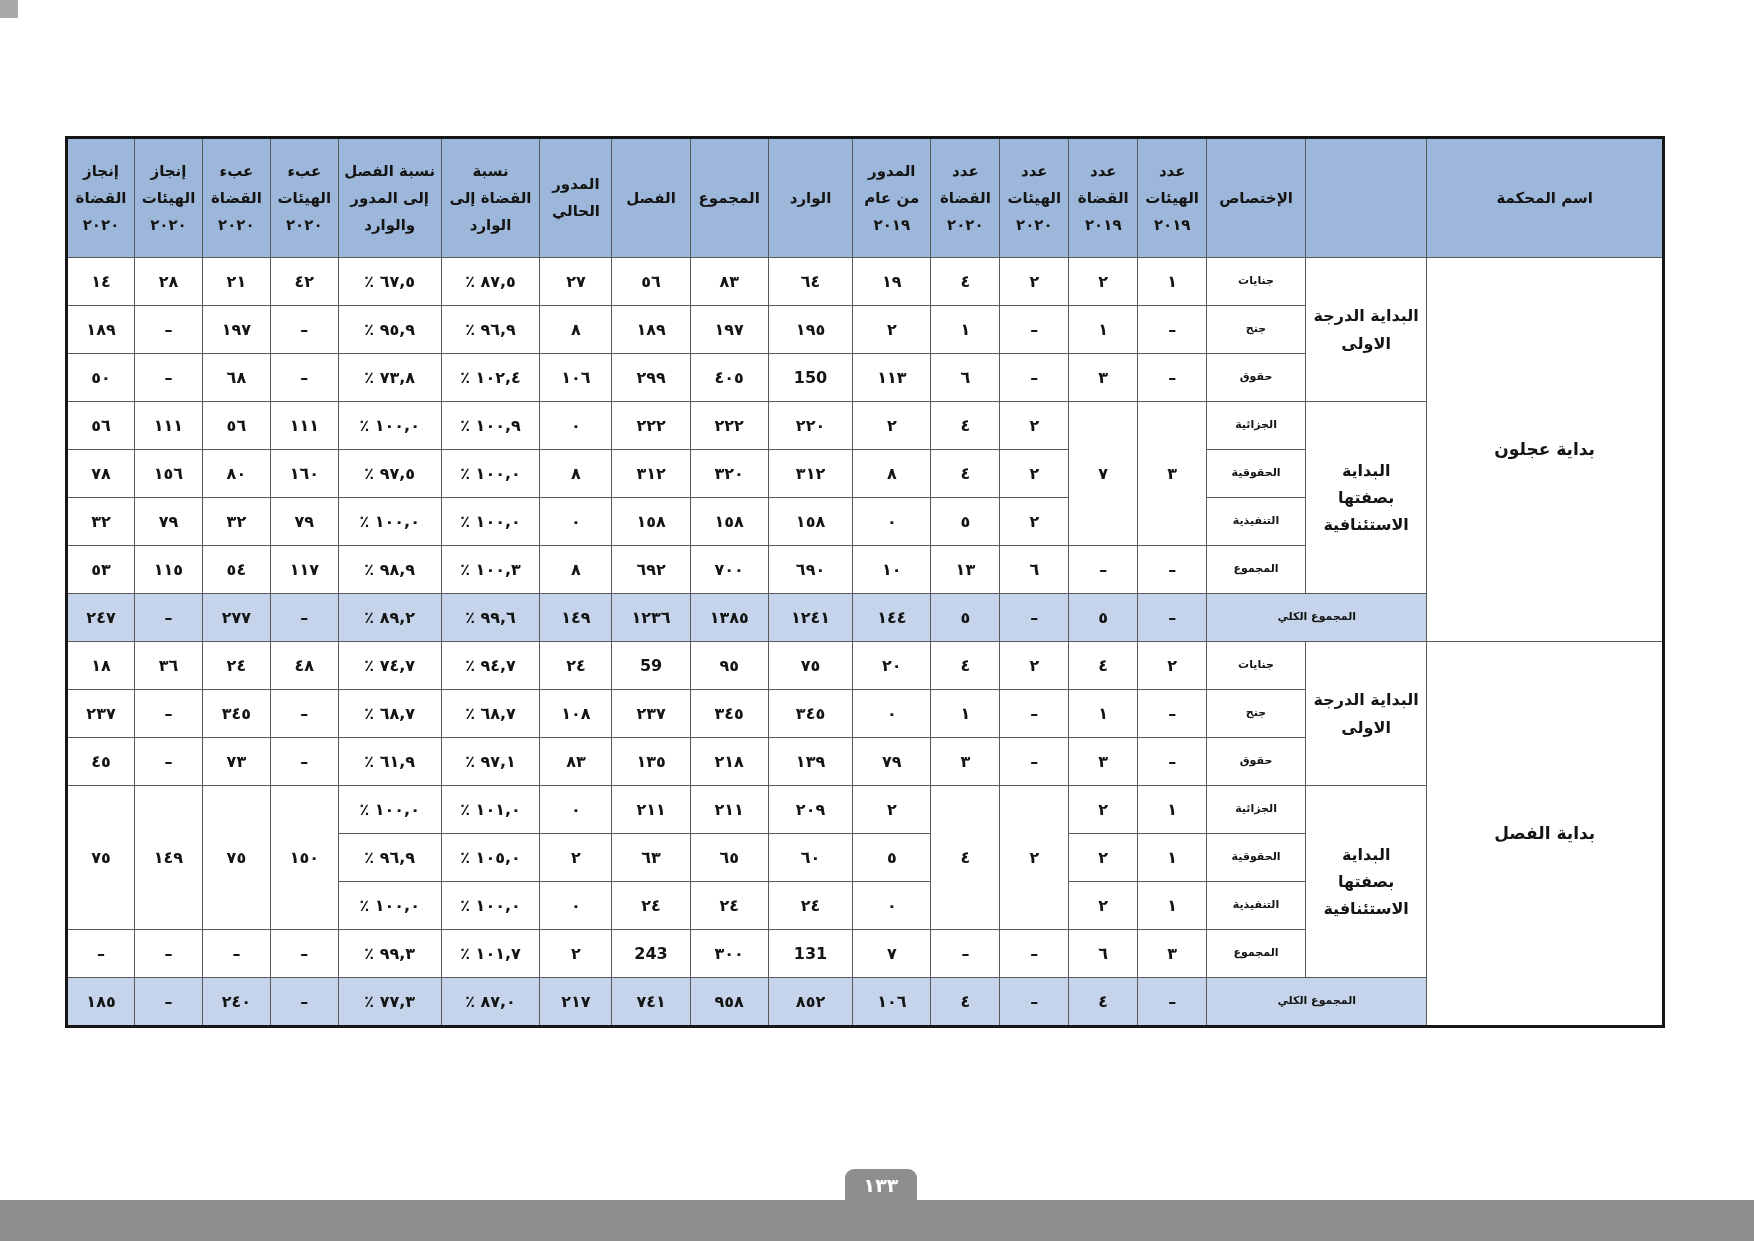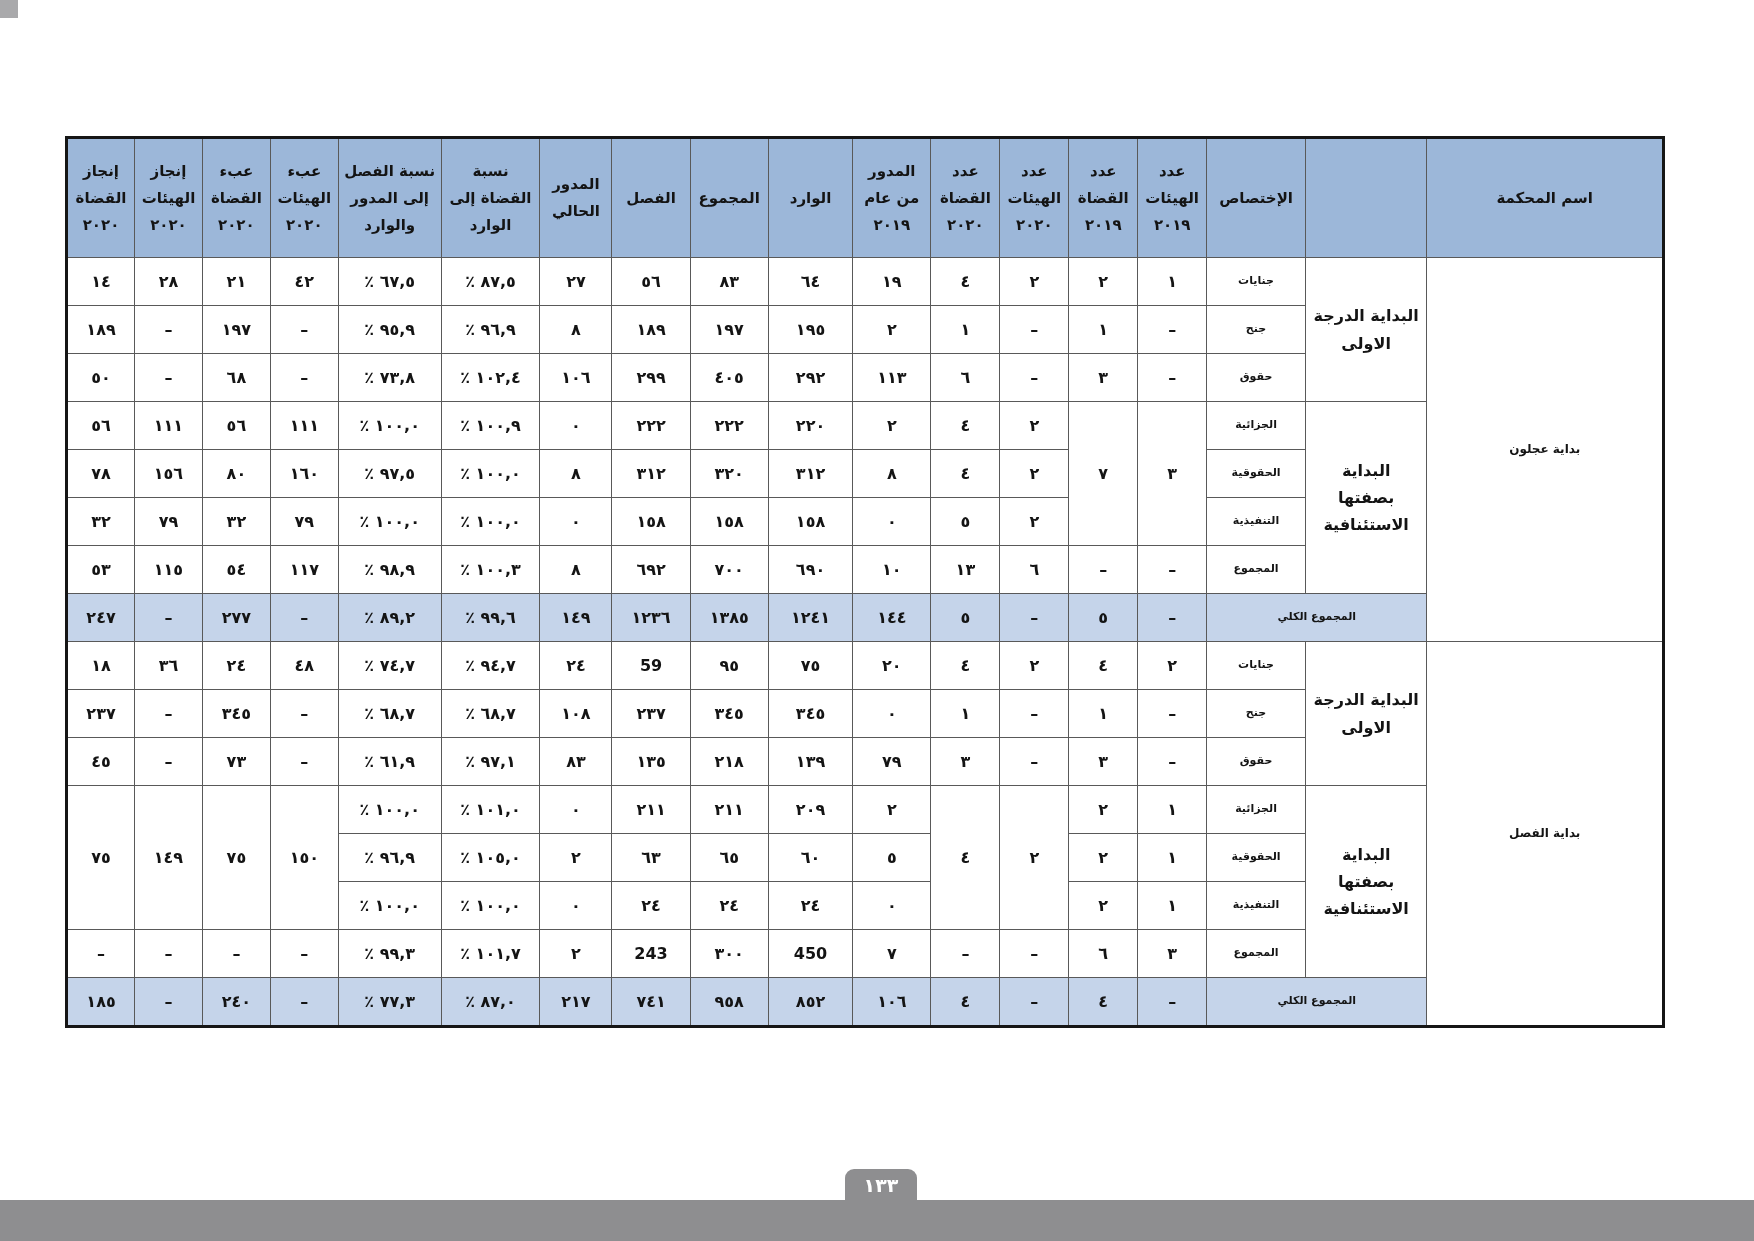--- a/index.html
+++ b/index.html
@@ -53,21 +53,21 @@
     background: var(--header-bg, #9cb7d9);
     height: 116px;
     font-size: 15px;
     line-height: 1.8;
   }
   table.stats td {
     height: 45px;
     font-size: 16px;
     line-height: 1.35;
   }
-  table.stats td.court { font-size: 12px; }
+  table.stats td.court { font-size: 17px; }
   table.stats td.sect  { font-size: 16px; line-height: 1.7; }
   table.stats td.jur   { font-size: 11px; }
   table.stats tr.total td {
     background: var(--total-bg, #c5d4ea);
   }
   
   col.c-court  { width: 230px; }
   col.c-sect   { width: 118px; }
   col.c-jur    { width: 96px;  }
   col.c-cnt    { width: 67px;  }
@@ -215,21 +215,21 @@
           <td>–</td>
           <td>١٨٩</td>
         </tr>
         <tr>
           <td class="jur">حقوق</td>
           <td>–</td>
           <td>٣</td>
           <td>–</td>
           <td>٦</td>
           <td>١١٣</td>
-          <td>٢٩٢</td>
+          <td>150</td>
           <td>٤٠٥</td>
           <td>٢٩٩</td>
           <td>١٠٦</td>
           <td>١٠٢,٤ ٪</td>
           <td>٧٣,٨ ٪</td>
           <td>–</td>
           <td>٦٨</td>
           <td>–</td>
           <td>٥٠</td>
         </tr>
@@ -424,21 +424,21 @@
           <td>١٠٠,٠ ٪</td>
           <td>١٠٠,٠ ٪</td>
         </tr>
         <tr>
           <td class="jur">المجموع</td>
           <td>٣</td>
           <td>٦</td>
           <td>–</td>
           <td>–</td>
           <td>٧</td>
-          <td>450</td>
+          <td>131</td>
           <td>٣٠٠</td>
           <td>243</td>
           <td>٢</td>
           <td>١٠١,٧ ٪</td>
           <td>٩٩,٣ ٪</td>
           <td>–</td>
           <td>–</td>
           <td>–</td>
           <td>–</td>
         </tr>

